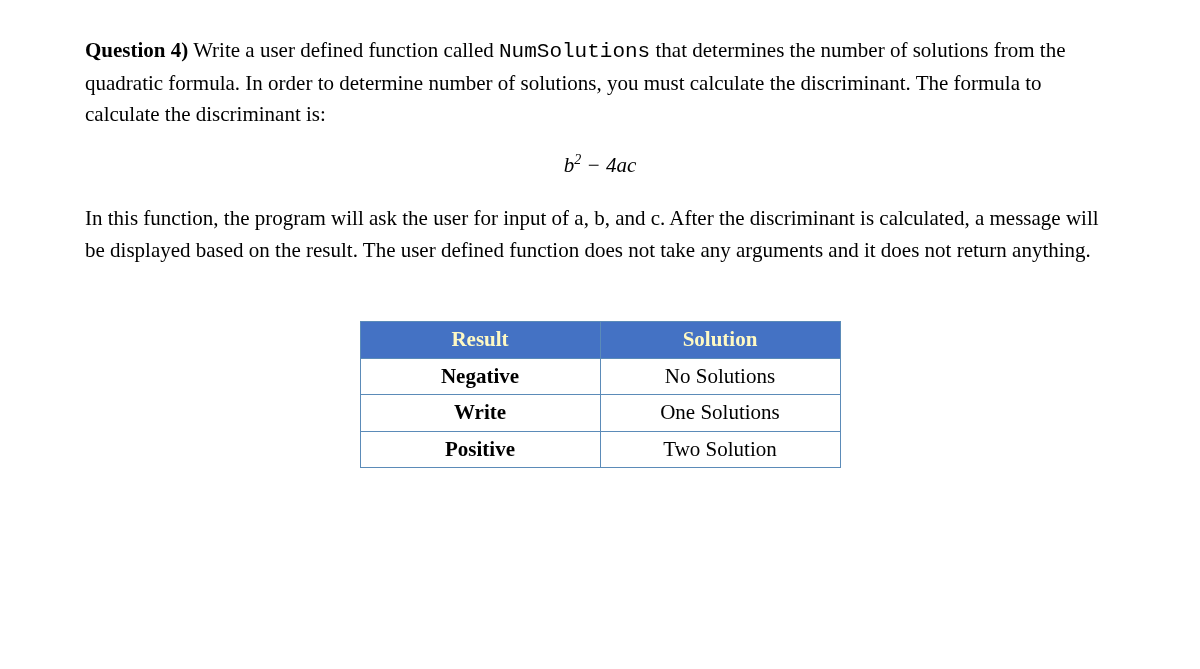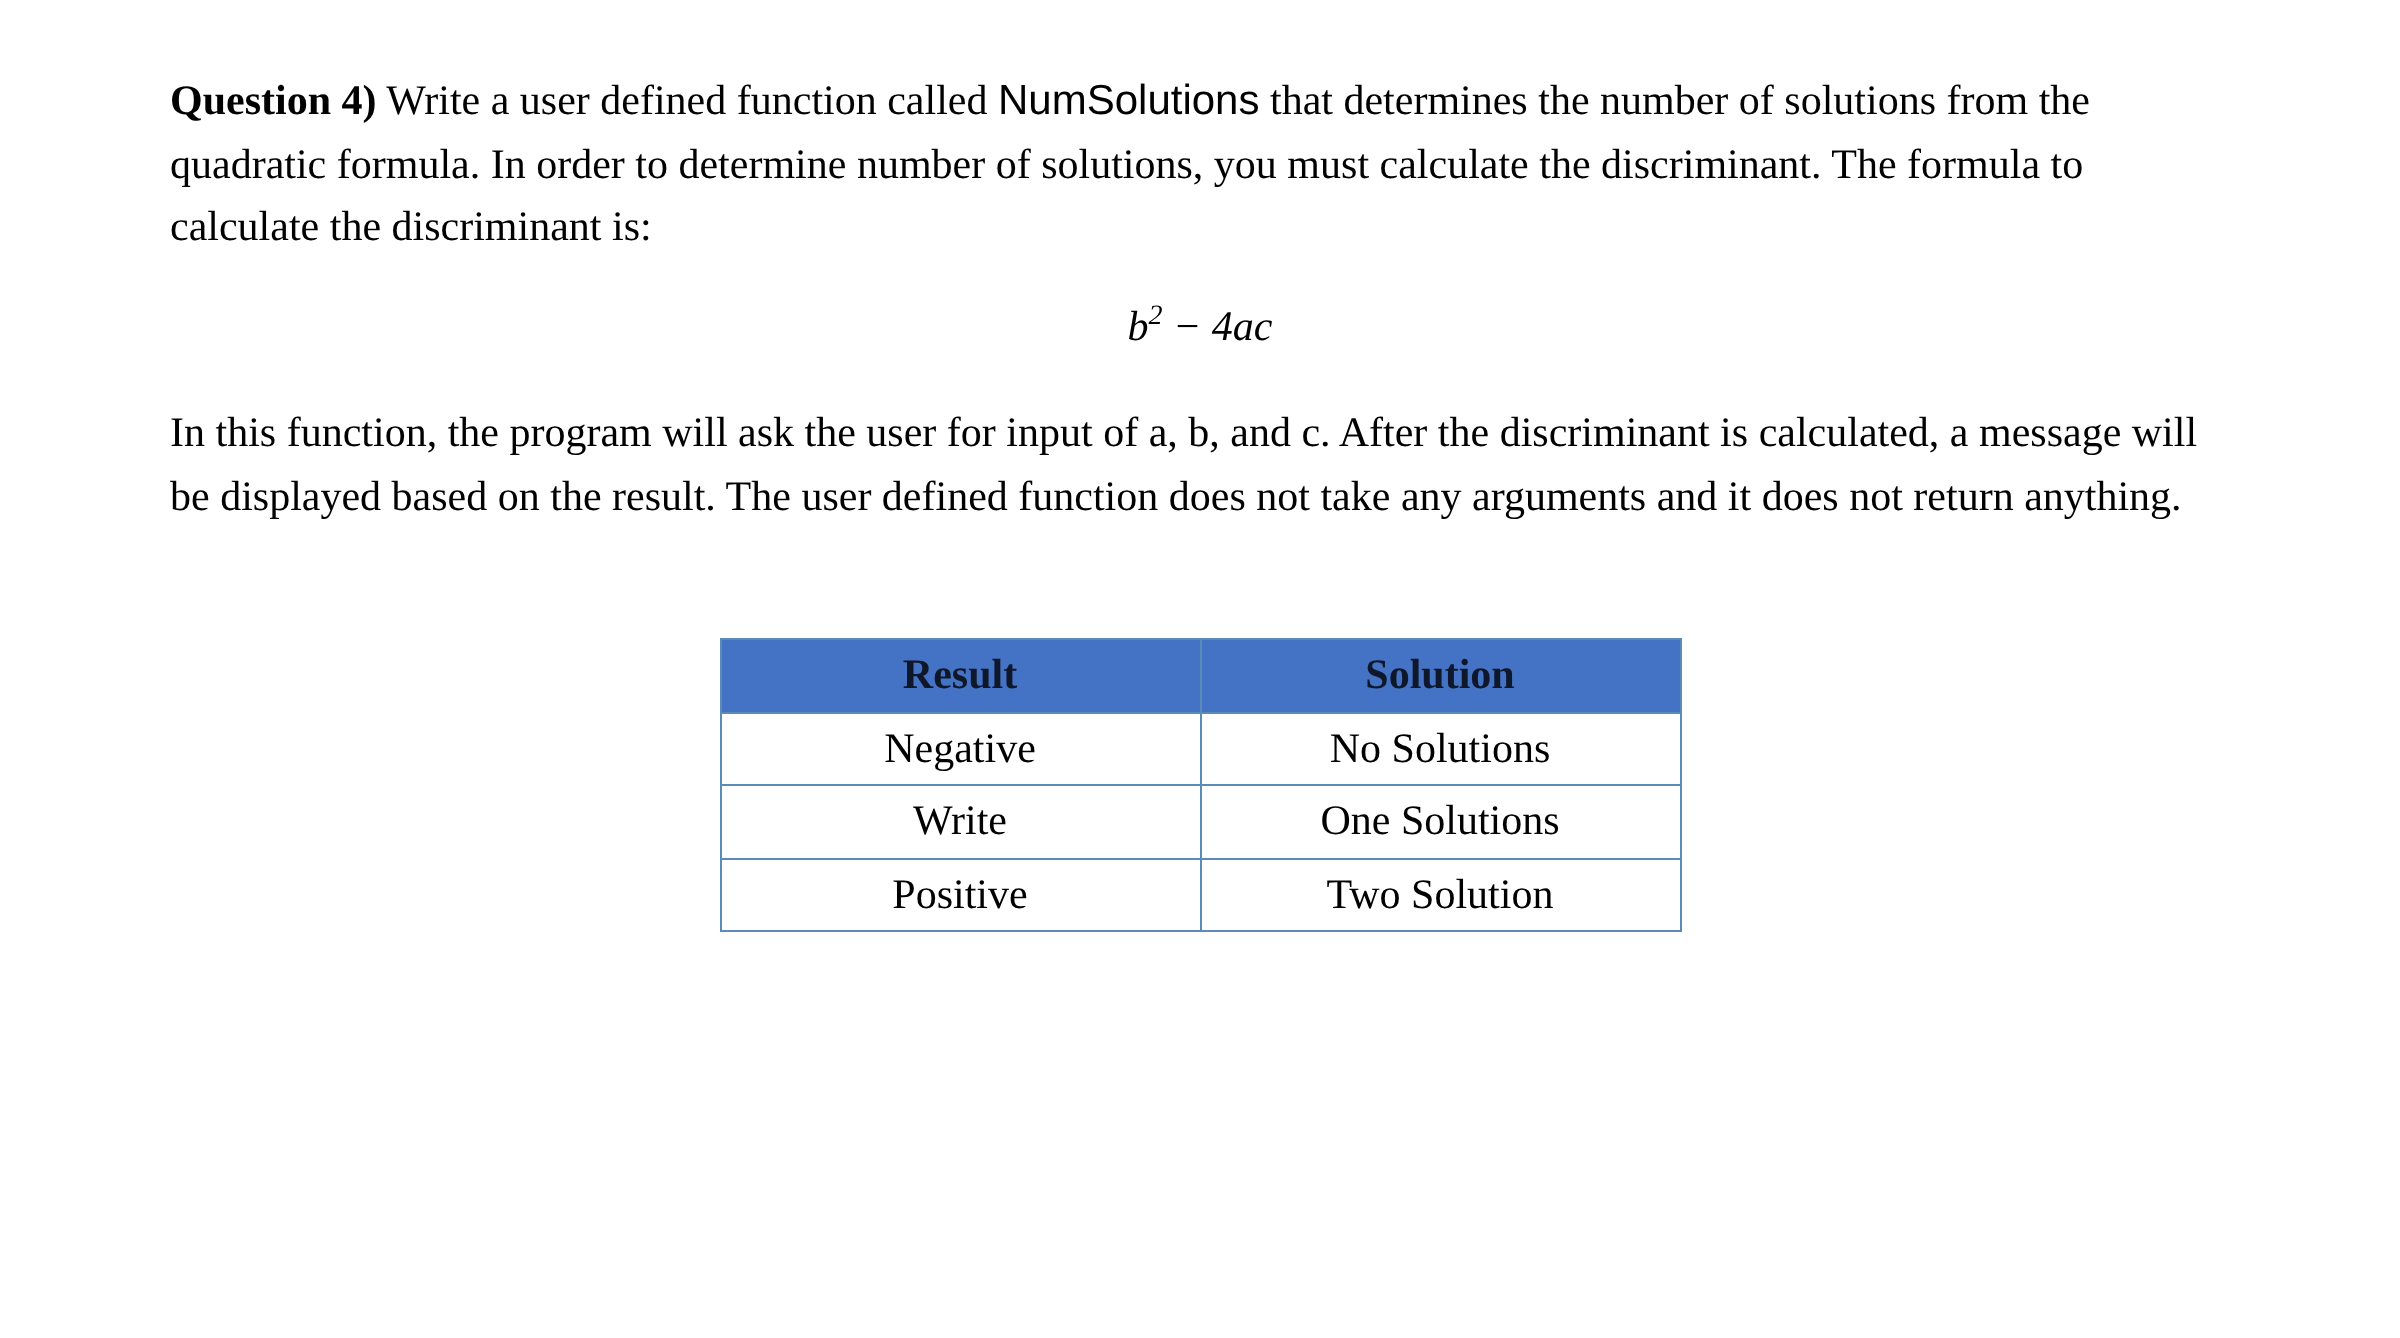--- a/index.html
+++ b/index.html
@@ -15,21 +15,21 @@
       padding: 35px 85px;
       color: #000;
       font-size: 21px;
       line-height: 1.5;
     }
     .question-label {
       font-weight: bold;
       margin-top: 12px;
     }
     .code-font {
-      font-family: Liberation Sans, sans-serif;
+      font-family: Liberation Mono, monospace;
     }
     .paragraph {
       margin-bottom: 12px;
     }
     .formula {
       text-align: center;
       font-family: Liberation Serif, serif;
       font-style: italic;
       font-size: 21px;
       margin: 18px 0 22px 0;
@@ -48,25 +48,25 @@
     }
     th, td {
       border: 1px solid #5b8bb8;
       padding: 2px 0;
       text-align: center;
       font-size: 21px;
       width: 240px;
     }
     th {
       background-color: #4472c4;
-      color: #0f172a;
+      color: #fef9c3;
       font-weight: bold;
     }
     td.bold {
-      font-weight: normal;
+      font-weight: bold;
     }
   </style>
 </head>
 <body>
 
 <div class="paragraph">
   <span class="question-label">Question 4)</span><span> Write a user defined function called </span><span class="code-font">NumSolutions</span><span> that determines the number of solutions from the quadratic formula. In order to determine number of solutions, you must calculate the discriminant. The formula to calculate the discriminant is:</span>
 </div>
 
 <div class="formula">

